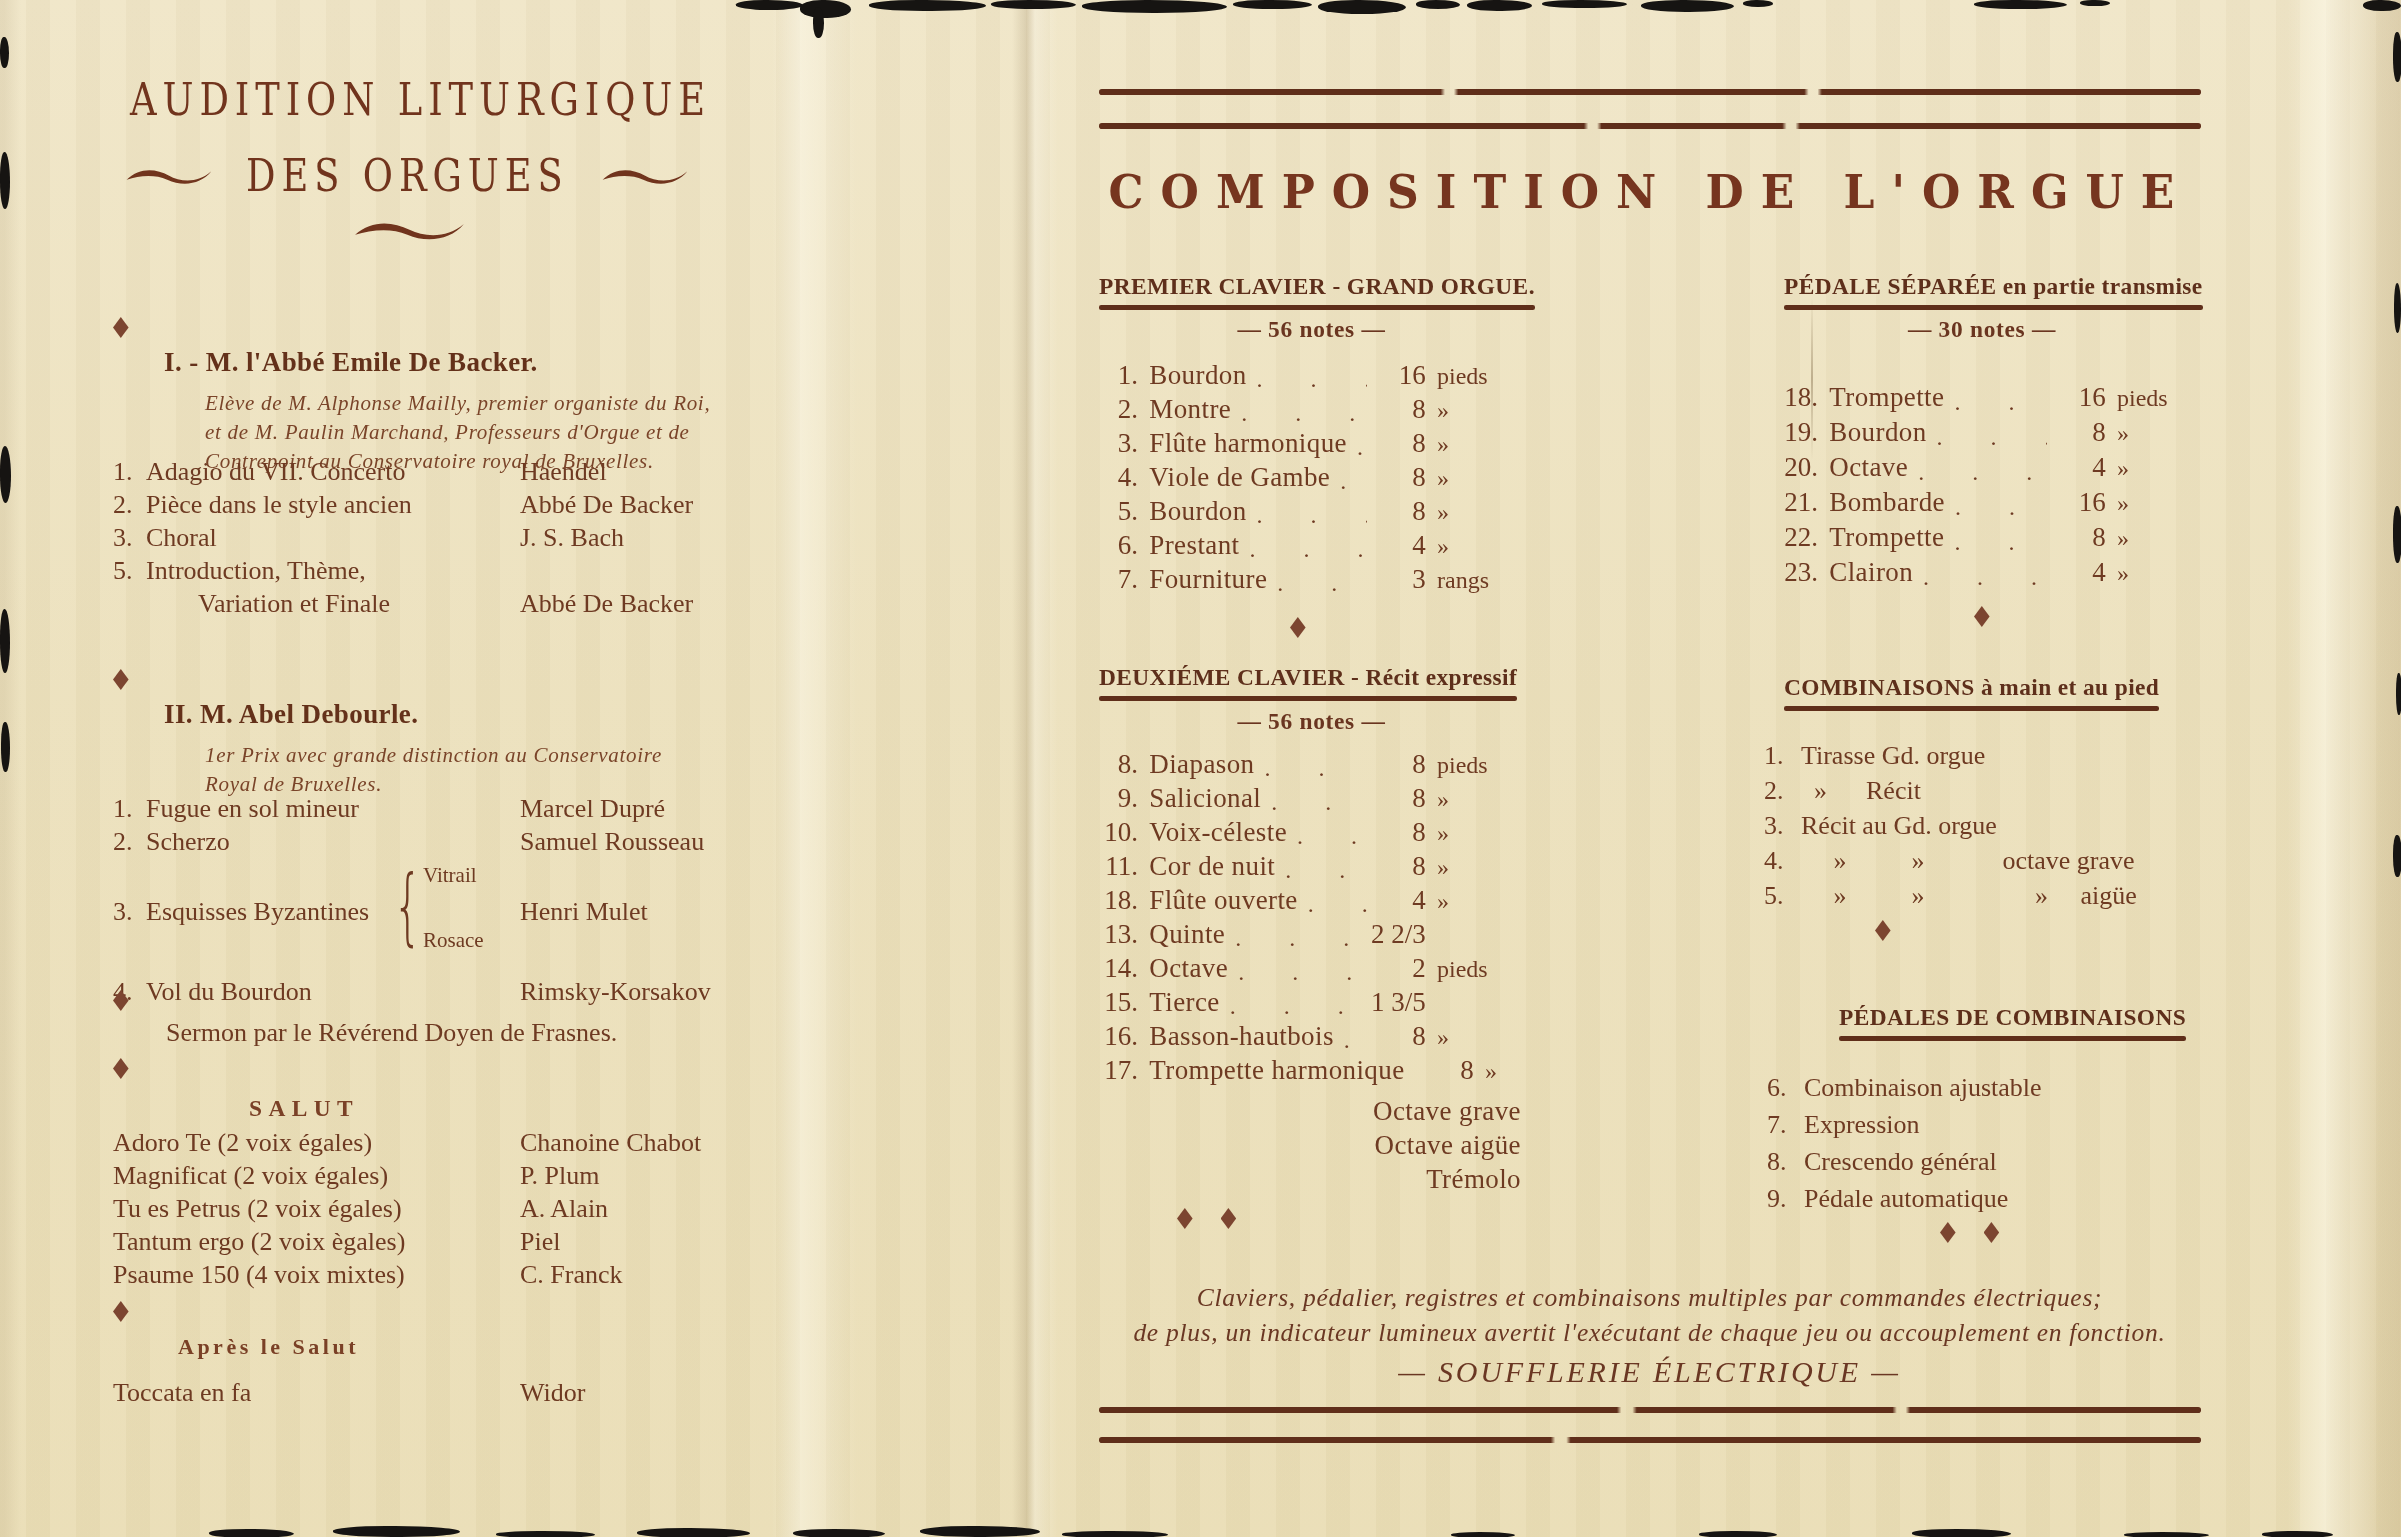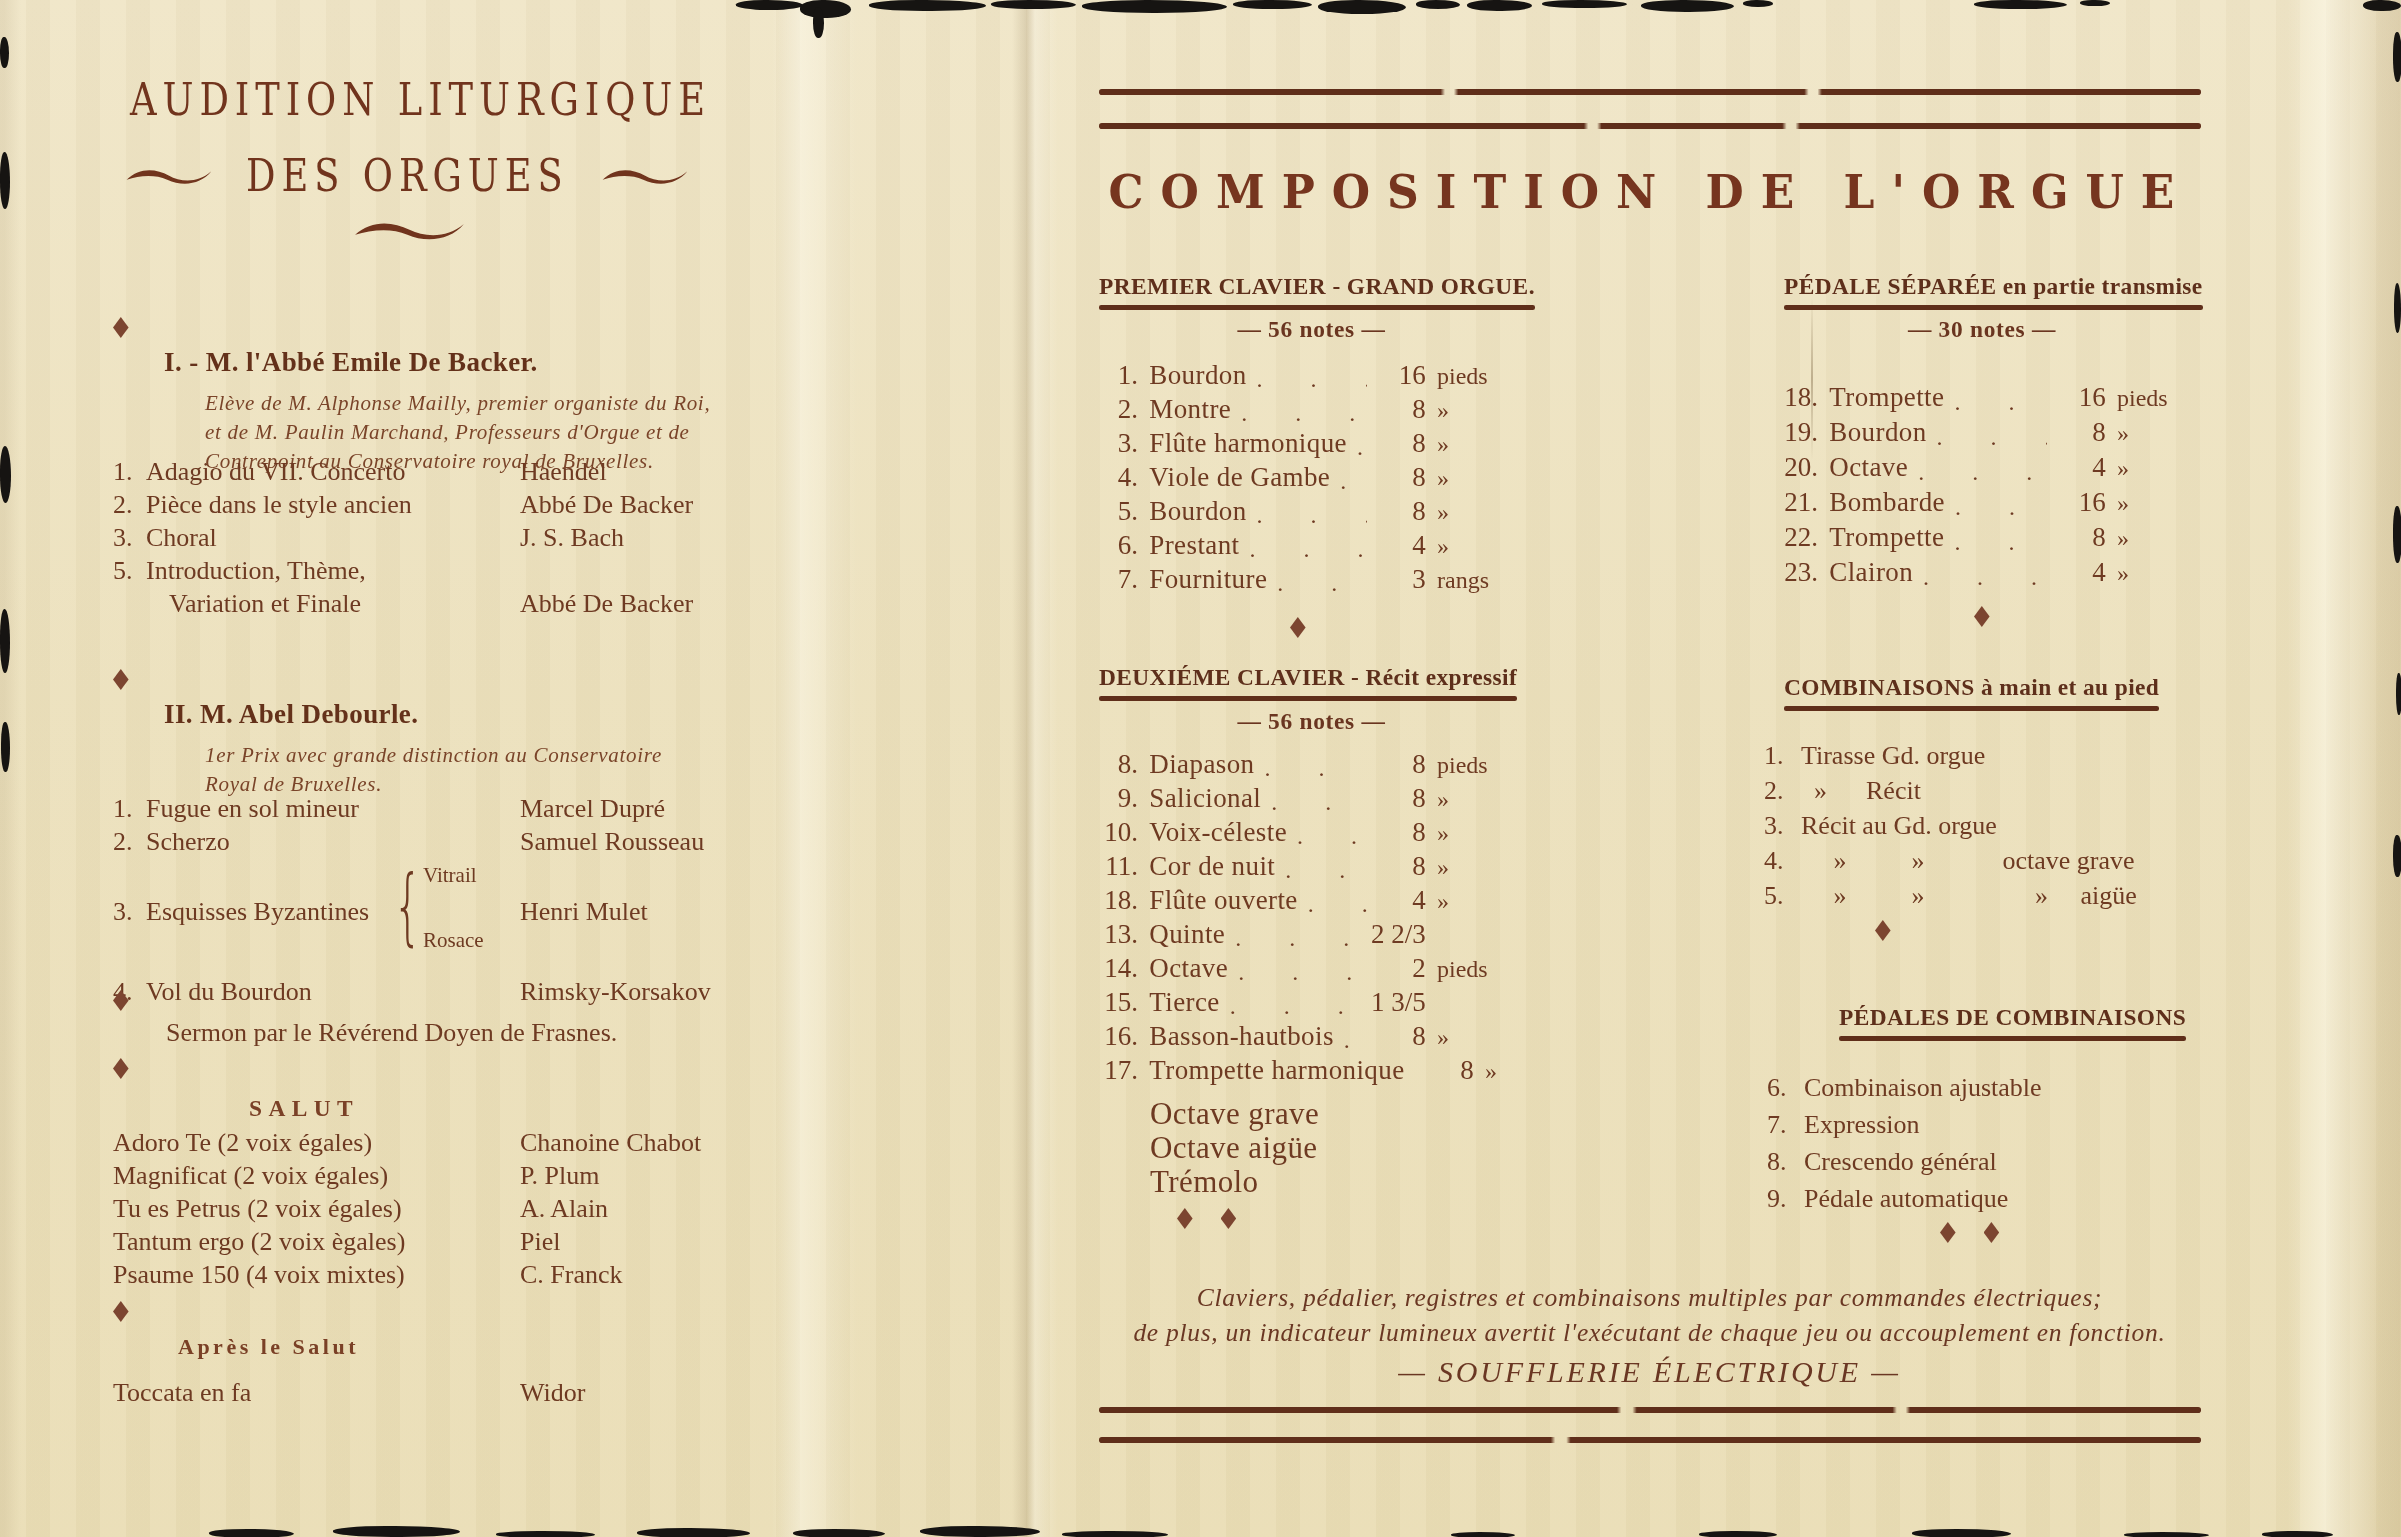--- a/index.html
+++ b/index.html
@@ -57,21 +57,21 @@
   .col-head::after{content:"";display:block;height:5px;background:#5f2e1a;margin-top:5px;border-radius:2.1px;}
   .notes-line{position:absolute;font-size:23.4px;font-weight:600;color:#6a3520;letter-spacing:0.7px;text-align:center;}
   .stops{position:absolute;}
   .stop-row{display:flex;align-items:baseline;height:34px;font-size:27px;}
   .stop-row .num{flex:none;width:42px;text-align:right;margin-right:11.3px;}
   .stop-row .nm{flex:none;letter-spacing:0.4px;}
   .stop-row .leader{flex:1 1 0;overflow:hidden;white-space:nowrap;margin:0 4.2px 0 10px;align-self:center;height:28px;}
   .stop-row .leader::before{content:". . . . . . . . . . .";letter-spacing:21px;font-size:24px;color:#6e3a22;}
   .stop-row .val{flex:none;min-width:55px;text-align:right;white-space:nowrap;}
   .stop-row .unit{flex:none;width:84px;margin-left:11.3px;font-size:24px;}
-  .extra-row{height:34px;font-size:31px;padding-left:54px;letter-spacing:0.4px;}
+  .extra-row{height:34px;font-size:27px;padding-left:54px;letter-spacing:0.4px;text-align:right;}
   .plain-list .prow2{height:35px;font-size:26px;white-space:pre;}
   .plain-list .pn2{display:inline-block;width:37px;white-space:pre;}
   .footer-it{position:absolute;left:1055px;width:1189px;text-align:center;
     font-style:italic;font-size:25.5px;color:#6a3723;letter-spacing:0.7px;white-space:nowrap;}
   .diam2{display:flex;gap:28px;position:absolute;}
 </style>
 </head>
 <body>
 
 <div class="sheet">
@@ -153,21 +153,21 @@
       <span class="pc">Abbé De Backer</span>
     </div>
     <div class="prow">
       <span class="pn">3.</span><span>Choral</span>
       <span class="pc">J. S. Bach</span>
     </div>
     <div class="prow">
       <span class="pn">5.</span><span>Introduction, Thème,</span>
     </div>
     <div class="prow">
-      <span style="margin-left:56px">Variation et Finale</span>
+      <span style="margin-left:85px">Variation et Finale</span>
       <span class="pc">Abbé De Backer</span>
     </div>
   </div>
 
   <div class="diamond" style="left:113px;top:669px"></div>
 
   <div class="abs sec-head" style="left:164px;top:699px">II. M. Abel Debourle.</div>
   <div class="abs note" style="left:205px;top:741px">
     <div>1er Prix avec grande distinction au Conservatoire</div>
     <div>Royal de Bruxelles.</div>

